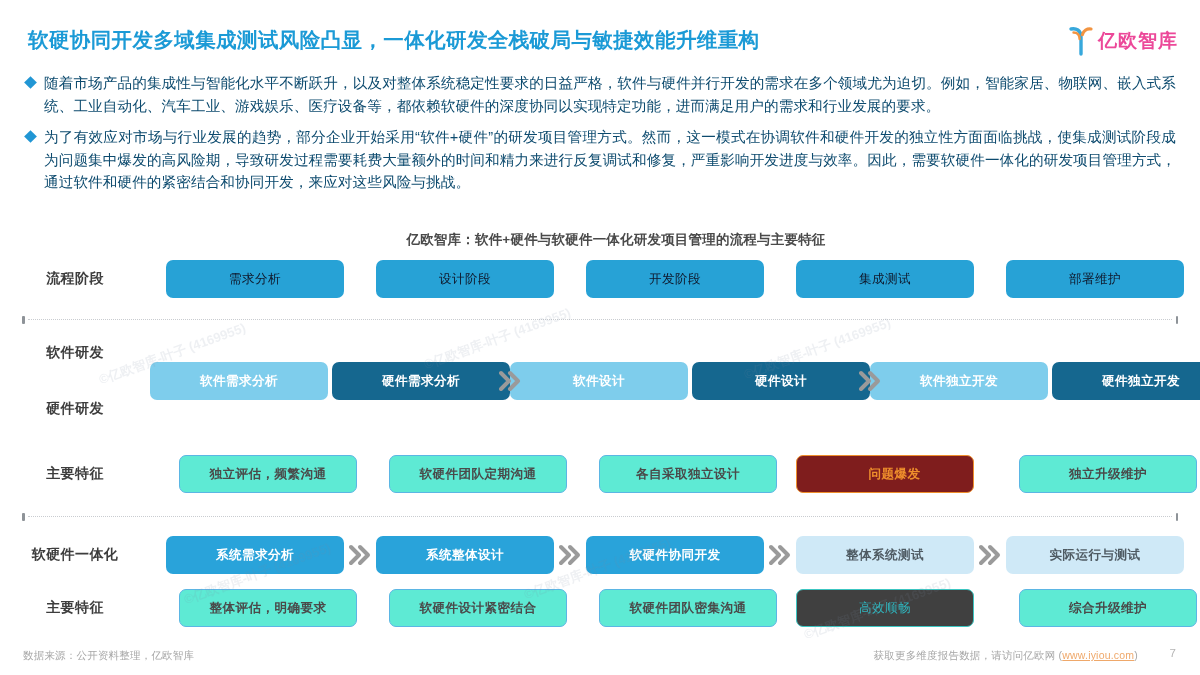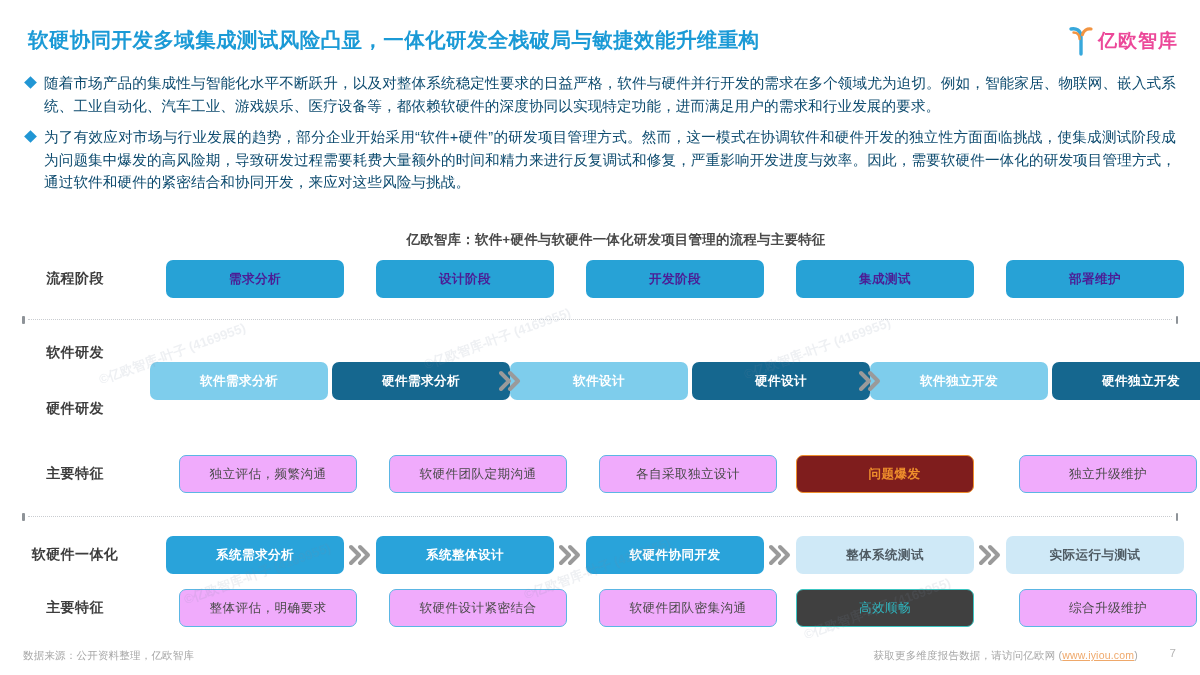--- a/index.html
+++ b/index.html
@@ -48,26 +48,26 @@
     font-size:14px; font-weight:bold; color:#3d3d3d; letter-spacing:0.4px;
   }
   .cells { flex:1 1 auto; display:flex; align-items:center; gap:0; }
   .cell { flex:1 1 0; display:flex; align-items:center; justify-content:center; position:relative; }
 
   .box {
     width:178px; height:38px; border-radius:7px;
     display:flex; align-items:center; justify-content:center;
     font-size:12.6px; letter-spacing:0.4px; text-align:center;
   }
-  .box.stage { background:#27a2d6; color:#4c1d95; font-weight:bold; }
+  .box.stage { background:#27a2d6; color:#0f172a; font-weight:normal; }
   .box.soft { background:#7ecdec; color:#ffffff; font-weight:bold; }
   .box.hard { background:#15678f; color:#ffffff; font-weight:bold; }
   .box.unified { background:#29a3da; color:#ffffff; font-weight:bold; }
   .box.pale { background:#cfe9f7; color:#4f5b63; font-weight:bold; }
-  .box.outline { background:#f0abfc; border:1.3px solid #5bb6e4; color:#4a4a4a; font-weight:normal;margin-left:26px; }
+  .box.outline { background:#5eead4; border:1.3px solid #5bb6e4; color:#4a4a4a; font-weight:bold;margin-left:26px; }
   .box.outline-orange { background:#7f1d1d; border:1.5px solid #ef8f2c; color:#ef8f2c; font-weight:bold;padding-left:19px; }
   .box.outline-teal { background:#404040; border:1.5px solid #3cc6c2; color:#2fb6bf; font-weight:normal; }
 
   .box.tall { height:94px; }
 
   
   .chev {
     position:absolute; right:-11px; top:50%; transform:translateY(-50%);
     width:22px; height:24px; z-index:4; pointer-events:none;
   }

